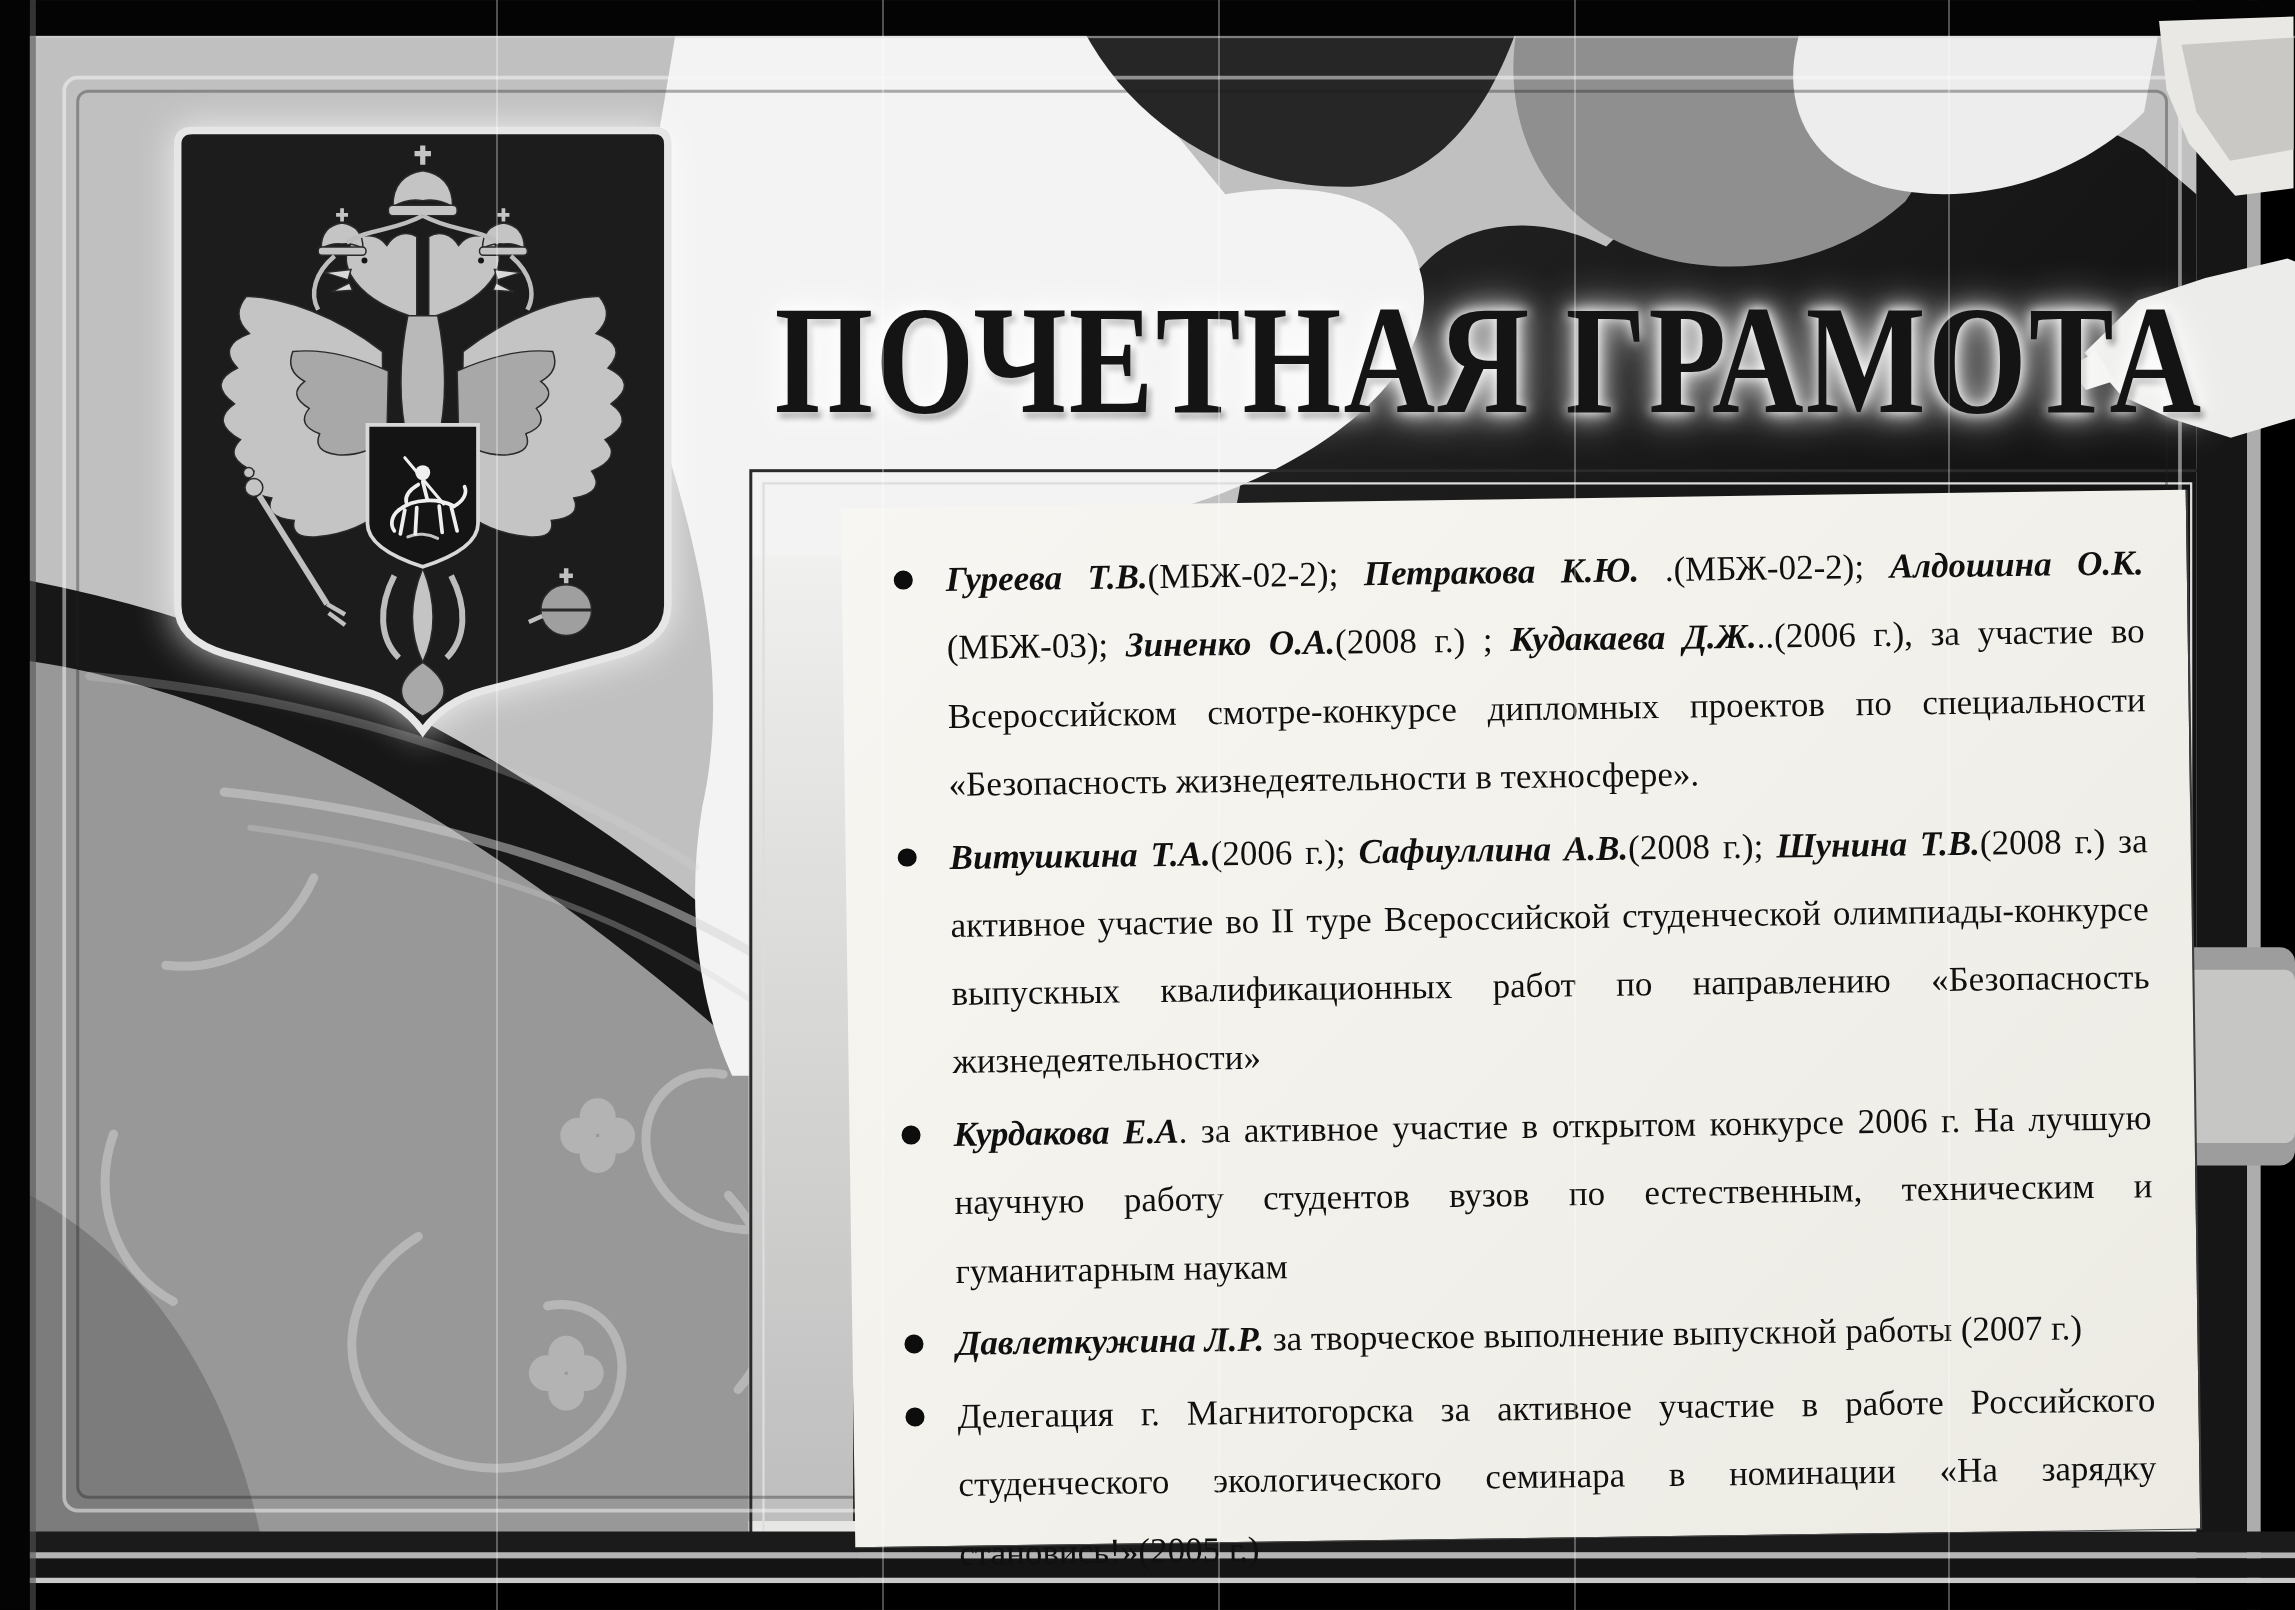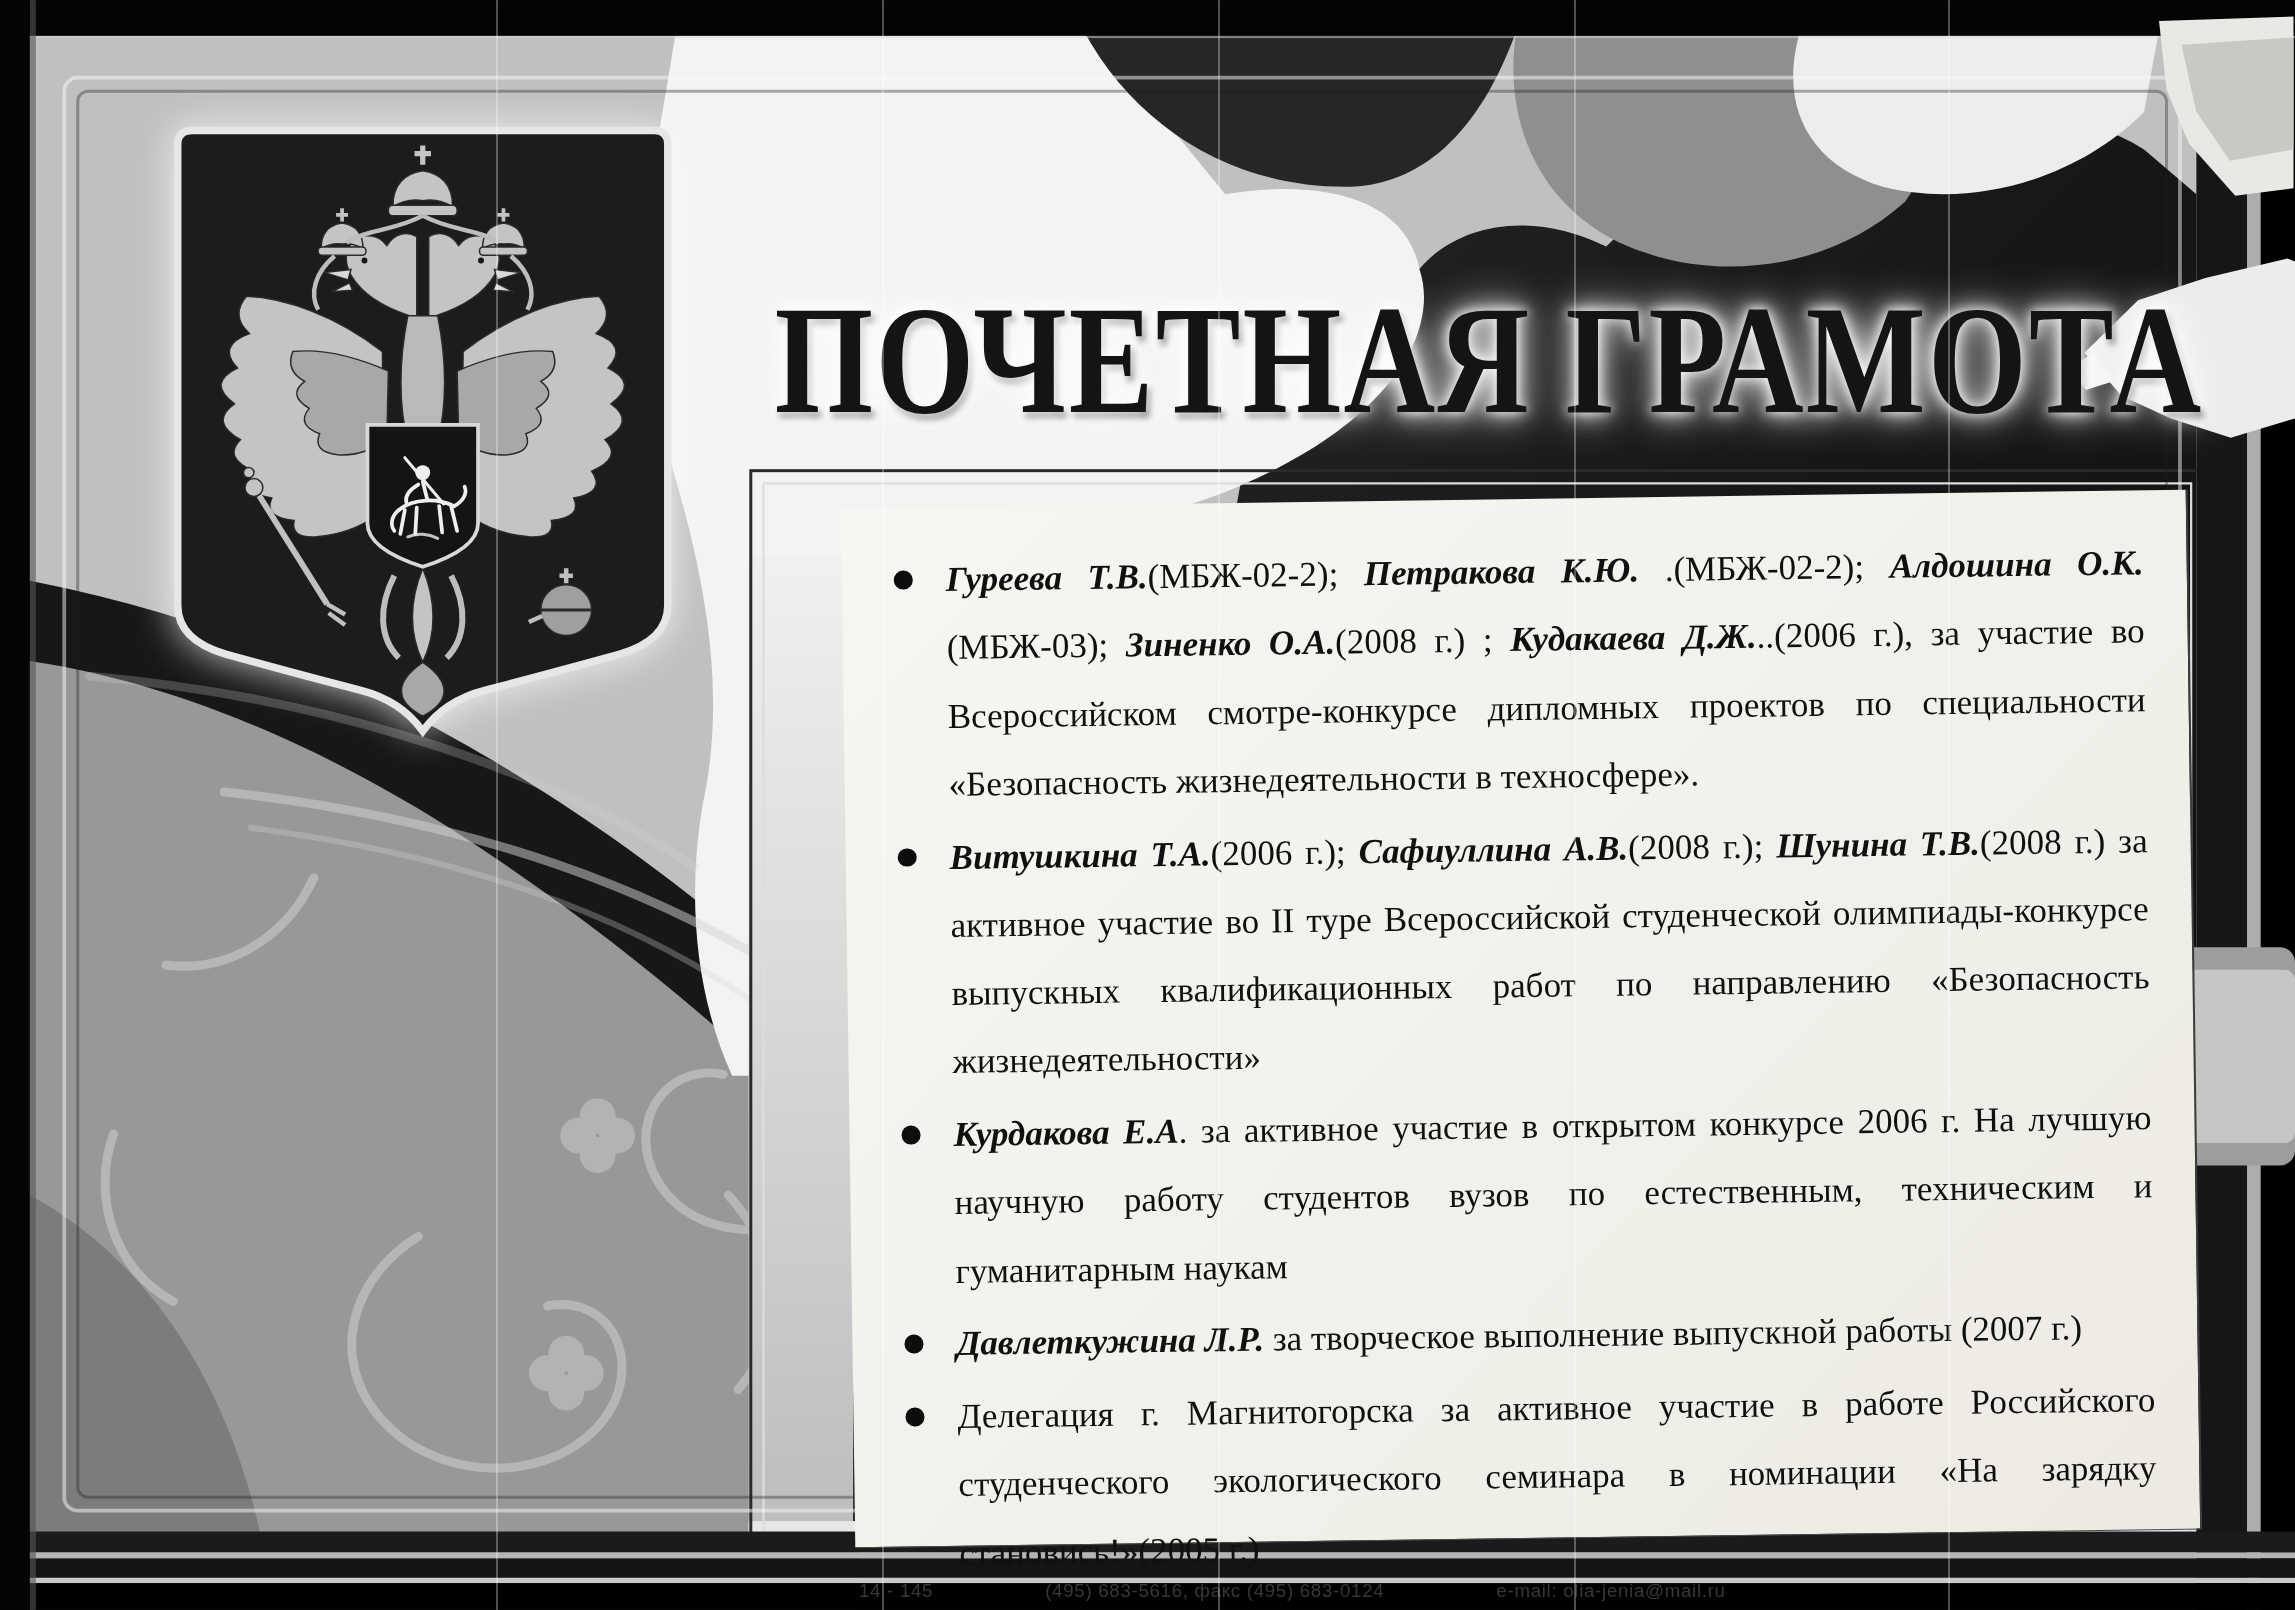--- a/index.html
+++ b/index.html
@@ -218,25 +218,20 @@
   <div id="paper">
     <div id="notice-list">
         <div class="item"><span class="dot"></span><span><span class="name-bold">Гуреева Т.В.</span><span class="reg">(МБЖ-02-2); </span><span class="name-bold">Петракова К.Ю.</span><span class="reg"> .(МБЖ-02-2); </span><span class="name-bold">Алдошина О.К.</span><span class="reg">(МБЖ-03); </span><span class="name-bold">Зиненко О.А.</span><span class="reg">(2008 г.) ; </span><span class="name-bold">Кудакаева Д.Ж.</span><span class="reg">..(2006 г.), за участие во Всероссийском смотре-конкурсе дипломных проектов по специальности «Безопасность жизнедеятельности в техносфере».</span></span></div>
         <div class="item"><span class="dot"></span><span><span class="name-bold">Витушкина Т.А.</span><span class="reg">(2006 г.); </span><span class="name-bold">Сафиуллина А.В.</span><span class="reg">(2008 г.); </span><span class="name-bold">Шунина Т.В.</span><span class="reg">(2008 г.) за активное участие во II туре Всероссийской студенческой олимпиады-конкурсе выпускных квалификационных работ по направлению «Безопасность жизнедеятельности»</span></span></div>
         <div class="item"><span class="dot"></span><span><span class="name-bold">Курдакова Е.А</span><span class="reg">. за активное участие в открытом конкурсе 2006 г. На лучшую научную работу студентов вузов по естественным, техническим и гуманитарным наукам</span></span></div>
         <div class="item"><span class="dot"></span><span><span class="name-bold">Давлеткужина Л.Р.</span><span class="reg"> за творческое выполнение выпускной работы (2007 г.)</span></span></div>
         <div class="item"><span class="dot"></span><span><span class="reg">Делегация г. Магнитогорска за активное участие в работе Российского студенческого экологического семинара в номинации «На зарядку становись!»(2005 г.)</span></span></div>
       </div>
   </div>
 
-  <div id="imprint">
-    <span>14 - 145</span>
-    <span>(495) 683-5616, факс (495) 683-0124</span>
-    <span>e-mail: olia-jenia@mail.ru</span>
-  </div>
 
   <div class="fold-line" style="left:496px;"></div>
   <div class="fold-line" style="left:882px;"></div>
   <div class="fold-line" style="left:1218px;"></div>
   <div class="fold-line" style="left:1574px;"></div>
   <div class="fold-line" style="left:1948px;"></div>
 </div>
 
 
 </body></html>

